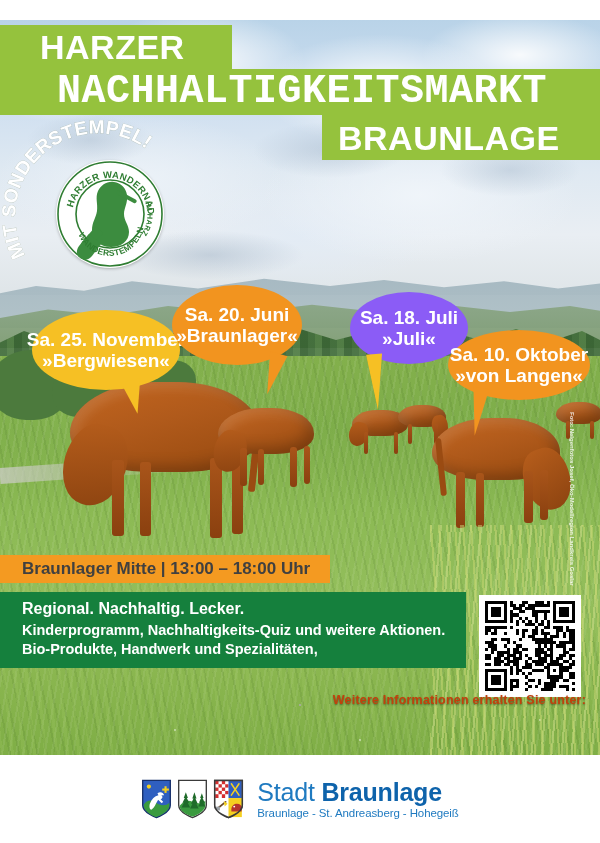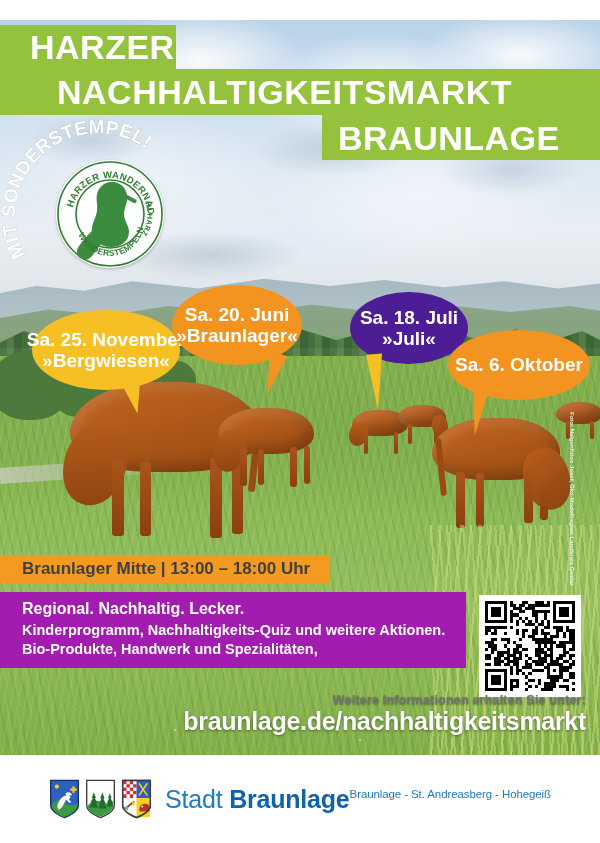--- a/index.html
+++ b/index.html
@@ -136,25 +136,25 @@
 
   
   .band{
     position:absolute;
     background:#95c23d;
     display:flex; align-items:center;
     color:#ffffff;
     font-weight:bold;
     letter-spacing:.5px;
   }
-  #band1{ left:0;   top:25px;  width:176px; height:44px;  padding-left:30px; }
+  #band1{ left:0;   top:25px;  width:232px; height:44px;  padding-left:40px; }
   #band2{ left:0;   top:69px;  width:600px; height:46px;  padding-left:57px; }
   #band3{ left:322px; top:115px; width:278px; height:45px; padding-left:16px; }
   .band-txt{ font-size:34px; line-height:1; white-space:nowrap; }
-  #band2 .band-txt{ font-size:34px; }
+  #band2 .band-txt{ font-size:40px;font-family:Liberation Mono, monospace; }
   #band3 .band-txt{ font-size:34px; }
 
   
   #subtitle-bar{
     position:absolute; left:238px; top:188px; width:346px; height:38px;
     background:#f49a21;
     display:flex; align-items:center; justify-content:center;
   }
   #subtitle-bar .sub-txt{
     color:#ffffff; font-weight:bold; font-size:20px; letter-spacing:.6px;
@@ -226,21 +226,21 @@
   
   #time-strip{
     position:absolute; left:0; top:555px; width:330px; height:28px;
     background:#f49a21; display:flex; align-items:center; padding-left:22px;
   }
   #time-strip .t{
     color:#404040; font-weight:bold; font-size:17px; white-space:nowrap;
   }
   #info-box{
     position:absolute; left:0; top:592px; width:466px; height:76px;
-    background:#a21caf; padding:8px 0 0 22px;
+    background:#15803d; padding:8px 0 0 22px;
   }
   #info-box .line{
     color:#ffffff; font-weight:bold; white-space:nowrap;
   }
   #info-box .headline{ font-size:16px; margin-bottom:3px; }
   #info-box .sub{ font-size:14.5px; line-height:1.32; }
 
   
   #qr-wrap{
     position:absolute; left:479px; top:595px; width:102px; height:102px;
@@ -249,21 +249,21 @@
   #qr-wrap canvas, #qr-wrap .qr{
     width:90px; height:90px; display:block;
   }
 
   
   #url-block{
     position:absolute; left:0; top:693px; width:600px; height:42px;
     text-align:right; padding-right:14px;
   }
   #url-block .small{
-    display:block; color:#737373; font-weight:bold; font-size:12.5px;
+    display:block; color:#c2410c; font-weight:bold; font-size:12.5px;
     letter-spacing:.2px;
     text-shadow:0 1px 2px rgba(0,0,0,.45);
   }
   #url-block .big{
     display:block; color:#ffffff; font-weight:bold; font-size:25px;
     letter-spacing:-.3px; line-height:1.12;
     text-shadow:0 1px 3px rgba(0,0,0,.45);
   }
 
   
@@ -277,21 +277,21 @@
   }
 
   
   #footer{
     position:absolute; left:0; top:755px; width:600px; height:88px;
     background:#ffffff;
     display:flex; align-items:center; justify-content:center;
   }
   #footer .crests{ display:flex; gap:5px; align-items:center; margin-right:13px; }
   #footer .crest{ width:31px; height:40px; display:block; }
-  #footer .wordmark{ display:flex; flex-direction:row; justify-content:center; }
+  #footer .wordmark{ display:flex; flex-direction:column; justify-content:center; }
   #footer .wm-top{
     font-size:25px; color:#1f7ac0; line-height:1.05; letter-spacing:-.2px;
   }
   #footer .wm-top b{ color:#0e63ab; }
   #footer .wm-sub{
     font-size:11.5px; color:#1f7ac0; margin-top:2px; letter-spacing:-.1px;
   }
 </style>
 </head>
 <body>
@@ -415,27 +415,28 @@
   <div class="bubble" id="bubble-1" style="background: rgb(246, 192, 36);">
     <span class="l1">Sa. 25. November</span>
     <span class="l2">»Bergwiesen«</span>
     <span class="tailtip" style="border-top-color: rgb(246, 192, 36);"></span>
   </div>
   <div class="bubble" id="bubble-2" style="background: rgb(242, 148, 31);">
     <span class="l1">Sa. 20. Juni</span>
     <span class="l2">»Braunlager«</span>
     <span class="tailtip" style="border-top-color: rgb(242, 148, 31);"></span>
   </div>
-  <div class="bubble" id="bubble-3" style="background: #4c1d95;">
+  <div class="bubble" id="bubble-3" style="background: #8b5cf6;">
     <span class="l1">Sa. 18. Juli</span>
     <span class="l2">»Juli«</span>
     <span class="tailtip" style="border-top-color: rgb(246, 192, 36);"></span>
   </div>
   <div class="bubble" id="bubble-4" style="background: rgb(242, 148, 31);">
-    <span class="l1">Sa. 6. Oktober</span>
+    <span class="l1">Sa. 10. Oktober</span>
+    <span class="l2">»von Langen«</span>
     <span class="tailtip" style="border-top-color: rgb(242, 148, 31);"></span>
   </div>
 
   <div id="photo-credit">Foto: Nelgenfotos Josef, Öko-Modellregion Landkreis Goslar</div>
 
   <div id="time-strip">
     <span class="t">Braunlager Mitte  |  13:00 – 18:00 Uhr</span>
   </div>
 
   <div id="info-box">
@@ -887,21 +888,20 @@
           <rect x="20" y="28" width="1" height="1"></rect>
           <rect x="21" y="28" width="1" height="1"></rect>
           <rect x="26" y="28" width="1" height="1"></rect>
           <rect x="28" y="28" width="1" height="1"></rect>
         </g>
     </svg>
   </div>
 
   <div id="url-block">
     <span class="small">Weitere Informationen erhalten Sie unter:</span>
-    <span class="big">braunlage.de/nachhaltigkeitsmarkt</span>
   </div>
 
   <div id="footer">
     <div class="crests">
 
       <svg class="crest" viewBox="0 0 32 42">
         <path d="M1.5 1.5 h29 v26 c0 8 -14.5 13 -14.5 13 S1.5 35.5 1.5 27.5 z" fill="#2f5fc0" stroke="#17306b" stroke-width="1.4"></path>
         <path d="M2.5 27 c4 -6 9 -5 13 -2 c4 3 10 4 14 0 v2.5 c0 8 -14 12.5 -14 12.5 S2.5 35.5 2.5 27.5 z" fill="#3a9a3f"></path>
         <path d="M9 26 c2 -5 5 -8 9 -9 c3 -1 5 1 4 3 c-1 2 -4 1 -5 3 c-2 3 -3 7 -6 9 c-2 1 -3 -3 -2 -6 z" fill="#ffffff"></path>
         <path d="M17 15 c3 -2 6 -1 7 2 c-2 0 -4 0 -5 2 z" fill="#ffffff"></path>

